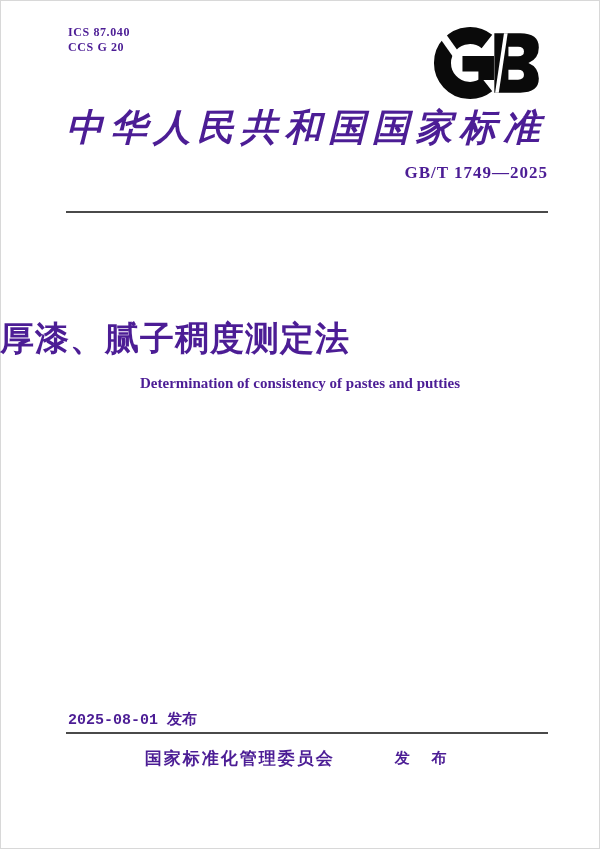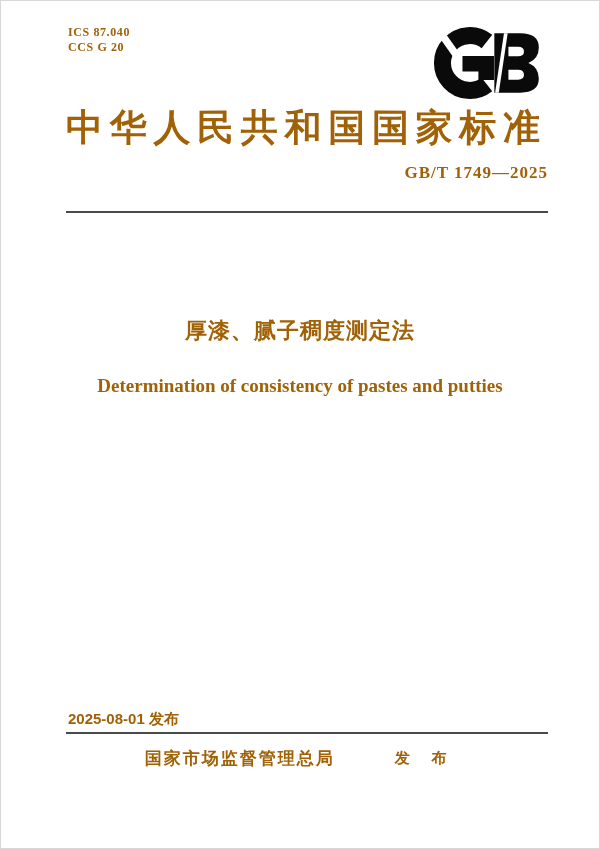--- a/index.html
+++ b/index.html
@@ -3,65 +3,65 @@
 <meta charset="utf-8">
 <style>
   html,body{margin:0;padding:0;background:#888;}
   .page{
     position:relative;
     width:600px;height:849px;
     background:#fff;
     margin:0 auto;
     overflow:hidden;
     font-family:"Liberation Serif", serif;
-    color:#a16207;
+    color:#4c1d95;
     box-shadow:inset 0 0 0 1px #d8d8d8;
   }
   .ics{
     position:absolute;left:68px;top:25px;
     font-family:"Liberation Serif", serif;
     font-weight:bold;font-size:12px;line-height:15px;letter-spacing:.6px;
   }
   .logo{position:absolute;right:56px;top:24px;width:126px;height:80px;}
   .heading{
     position:absolute;left:66px;right:60px;top:104px;
     font-family:"Liberation Serif", serif;
     font-weight:bold;font-size:37px;line-height:48px;
     text-align:justify;text-align-last:justify;
     white-space:nowrap;
+    font-style:italic;
   }
   .stdno{
     position:absolute;right:52px;top:163px;
     font-family:"Liberation Serif", serif;
     font-weight:bold;font-size:17px;letter-spacing:1px;margin-left:20px;
   }
   .replaces{
     position:absolute;right:52px;top:189px;
     font-family:"Liberation Serif", serif;
     font-weight:bold;font-size:12.5px;letter-spacing:.3px;
   }
   .rule{position:absolute;left:66px;right:52px;height:2px;background:#4a4a4a;}
   .rule-top{top:211px;}
   .rule-bottom{top:732px;}
   .title-cn{
     position:absolute;left:0;right:0;top:316px;
-    text-align:center;
     font-family:"Liberation Sans", sans-serif;
-    font-weight:bold;font-size:22px;letter-spacing:1px;
+    font-weight:bold;font-size:34px;letter-spacing:1px;
   }
   .title-en{
     position:absolute;left:0;right:0;top:375px;
     text-align:center;
     font-family:"Liberation Serif", serif;
-    font-weight:bold;font-size:19px;
+    font-weight:bold;font-size:15px;
   }
   .dates{
     position:absolute;left:68px;right:54px;top:710px;
     display:flex;justify-content:space-between;
-    font-family:Liberation Sans, sans-serif;
+    font-family:Liberation Mono, monospace;
     font-weight:bold;font-size:15px;flex-direction:column;
   }
   .issuers{
     position:absolute;left:0;right:0;top:748px;
     display:flex;justify-content:center;align-items:center;gap:16px;
   }
   .issuer-names{
     font-family:"Liberation Serif", serif;
     font-weight:bold;font-size:17px;line-height:21px;
     letter-spacing:2px;text-align:center;
@@ -103,18 +103,18 @@
   <div class="title-en">Determination of consistency of pastes and putties</div>
 
   <div class="dates">
     <span>2025-08-01 发布</span>
   </div>
 
   <div class="rule rule-bottom"></div>
 
   <div class="issuers">
     <div class="issuer-names">
-      <div>国家市场监督管理总局</div>
+      <div>国家标准化管理委员会</div>
     </div>
     <div class="publish">发 布</div>
   </div>
 
 </div>
 
 </body></html>

